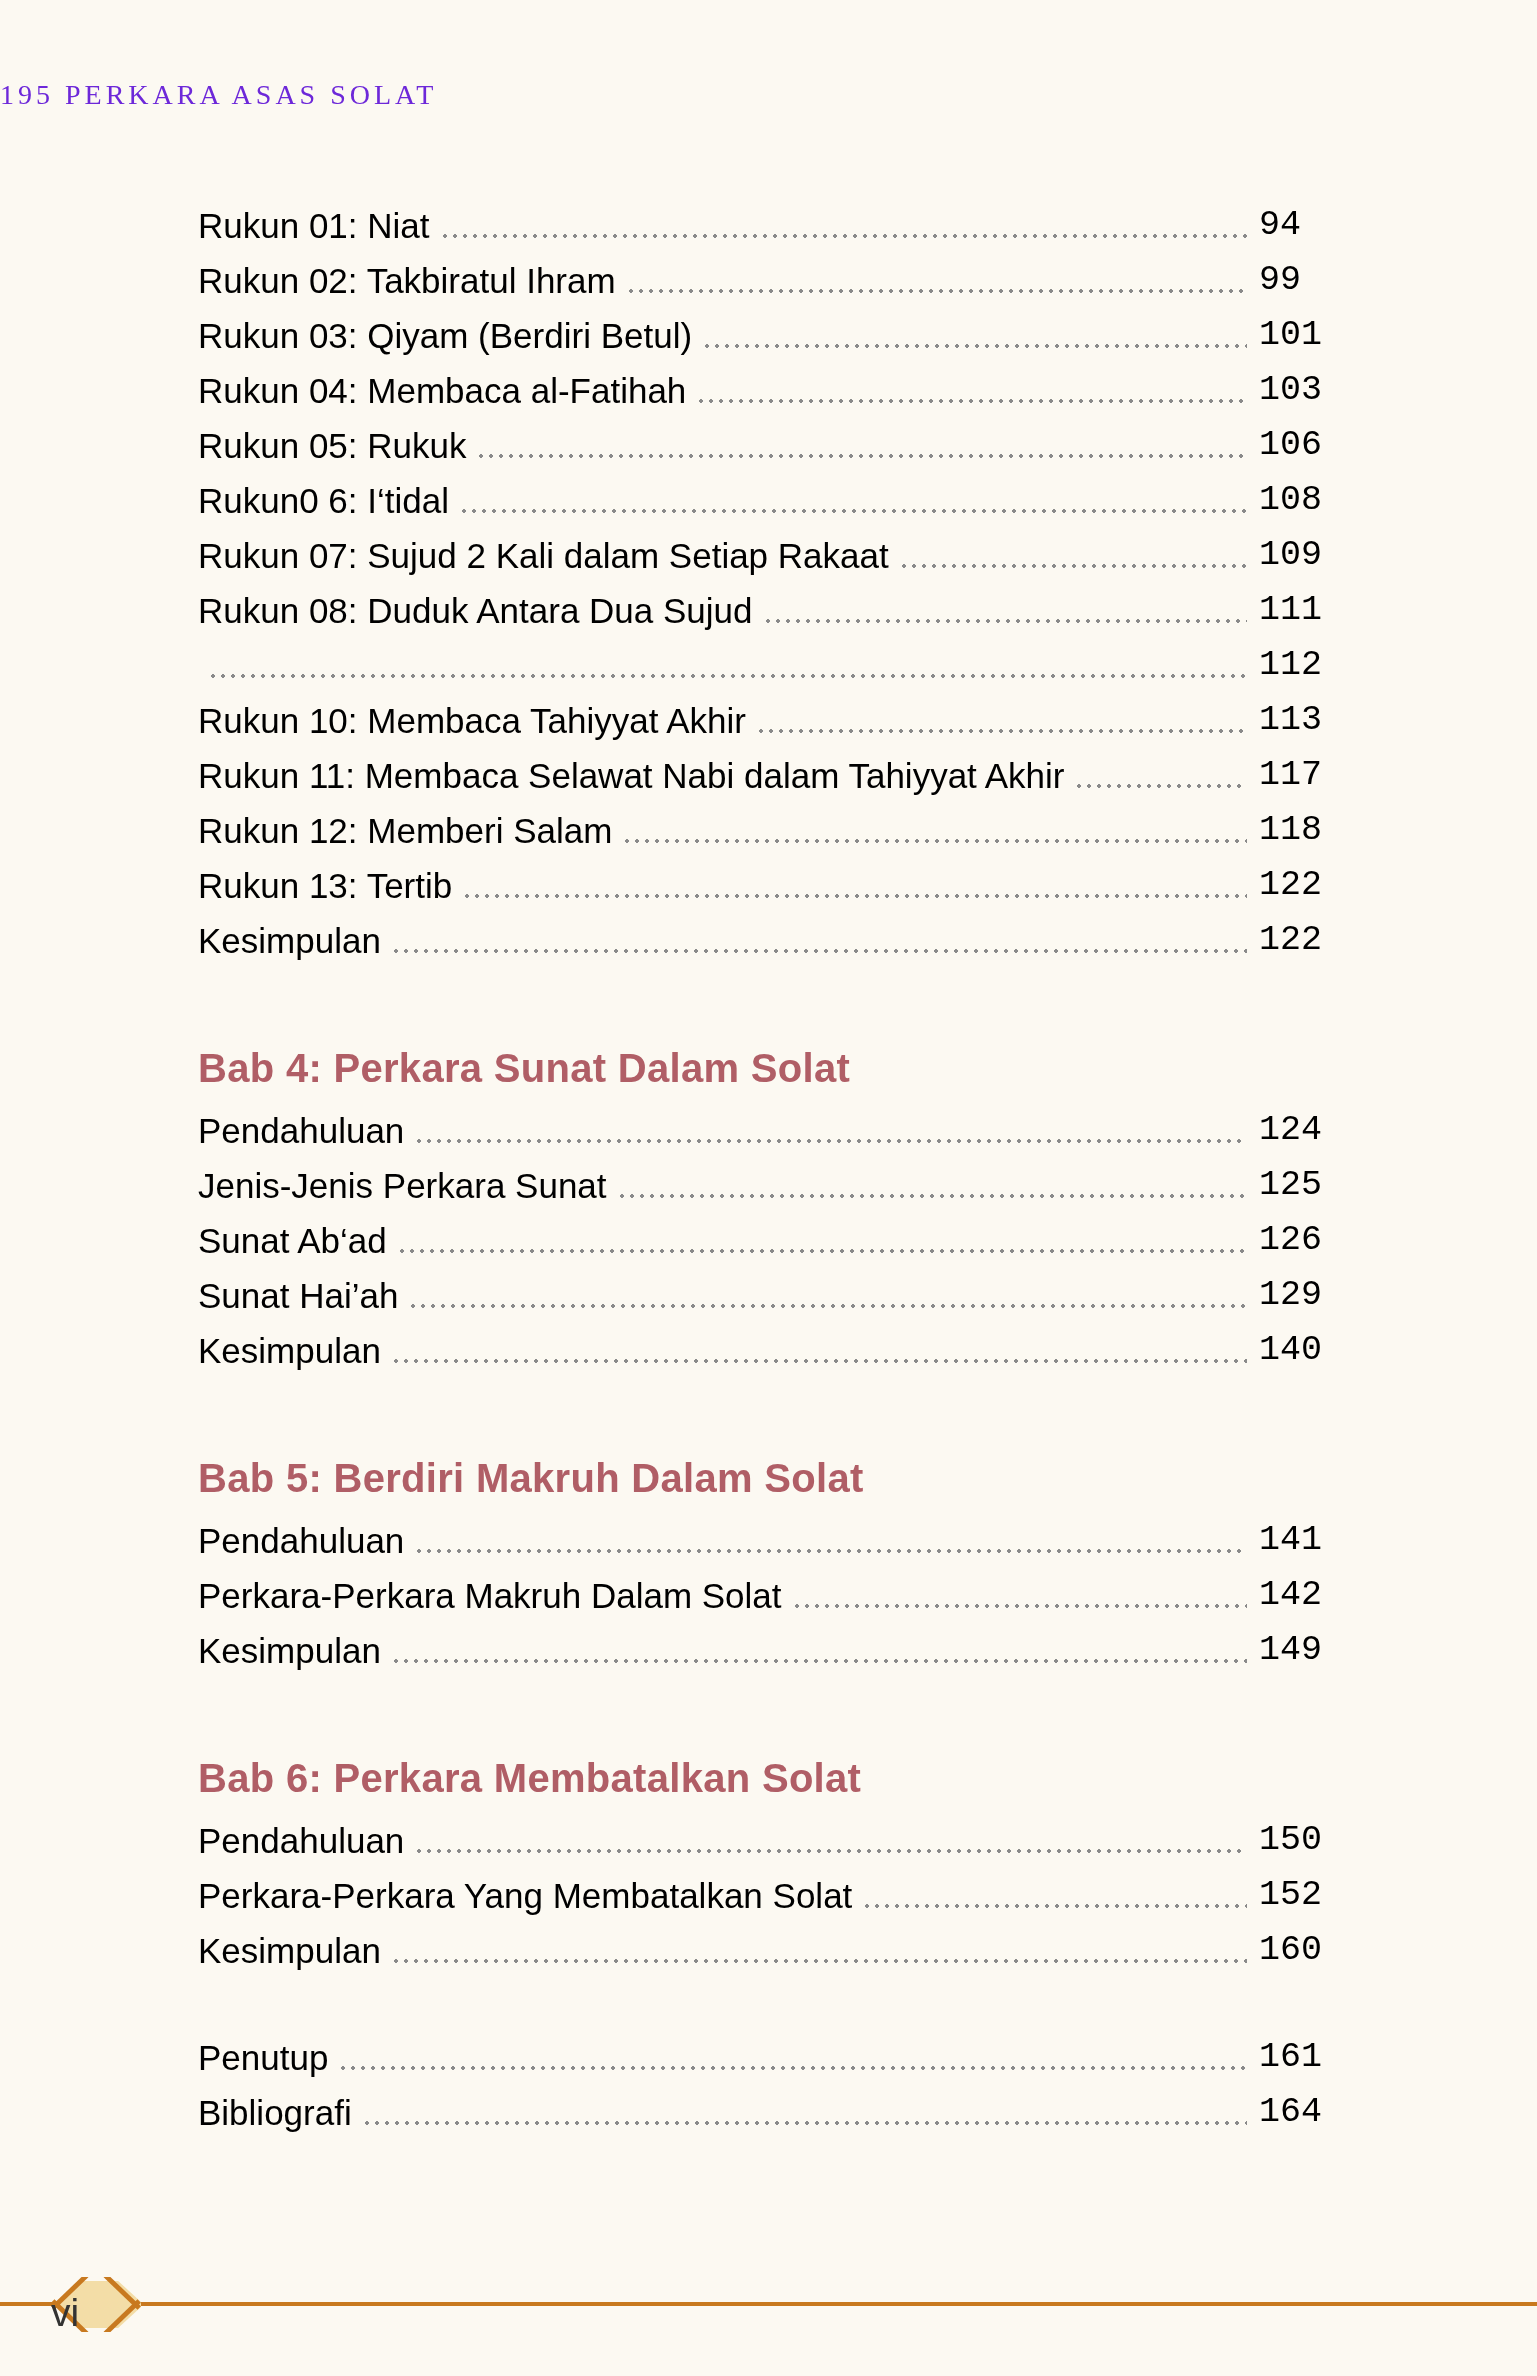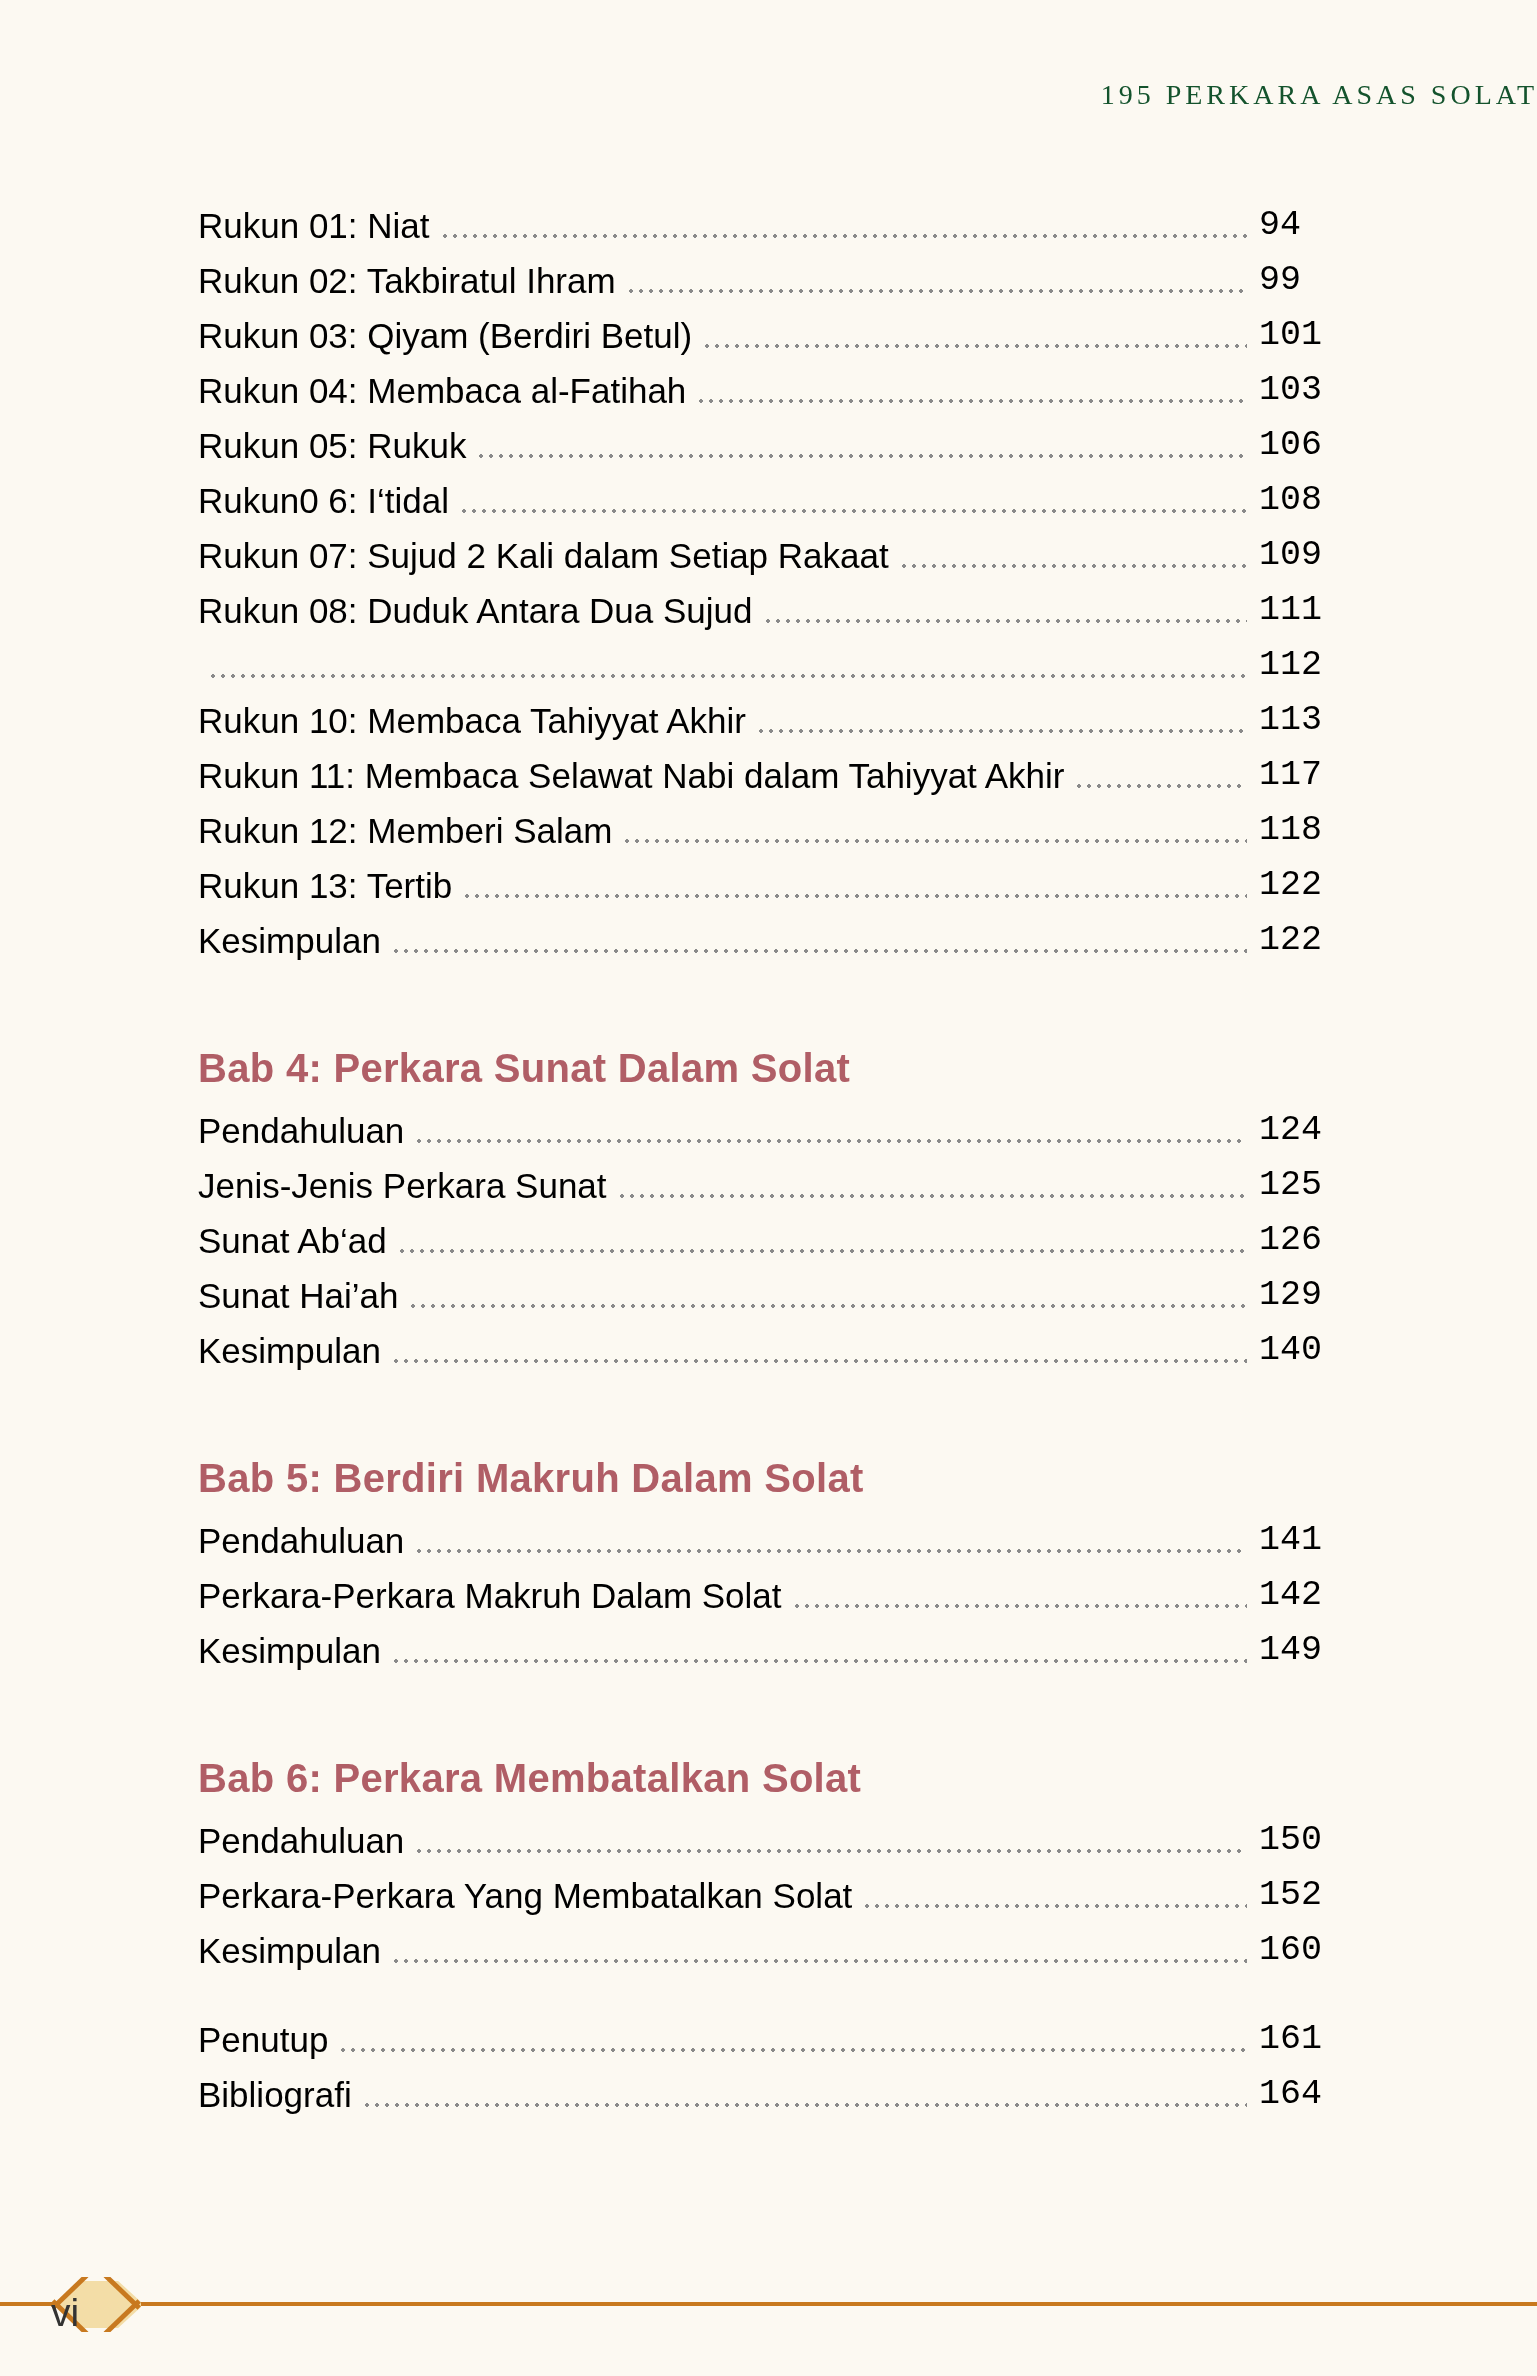--- a/index.html
+++ b/index.html
@@ -11,25 +11,25 @@
     margin: 0 auto;
     background: #fcf9f2;
     overflow: hidden;
     font-family: "Liberation Sans", sans-serif;
   }
   .running-head {
     position: absolute;
     top: 79px;
     left: 0;
     width: 100%;
-    text-align: right;
+    text-align: left;
     font-family: "Liberation Serif", serif;
     font-size: 28px;
     letter-spacing: 4px;
-    color: #14532d;
+    color: #6d28d9;
   }
   .toc {
     position: absolute;
     top: 198px;
     left: 198px;
     width: 1148px;
   }
   .toc-row {
     display: flex;
     align-items: center;
@@ -57,21 +57,21 @@
   .chapter-heading {
     margin-top: 75px;
     margin-bottom: 10px;
     height: 50px;
     line-height: 50px;
     font-size: 40px;
     font-weight: bold;
     letter-spacing: 0.3px;
     color: #b05e66;
   }
-  .toc-gap { margin-top: 34px; }
+  .toc-gap { margin-top: 52px; }
   .footer-rule {
     position: absolute;
     left: 0;
     top: 2302px;
     width: 100%;
     height: 4px;
     background: #c8791f;
   }
   .page-badge {
     position: absolute;

